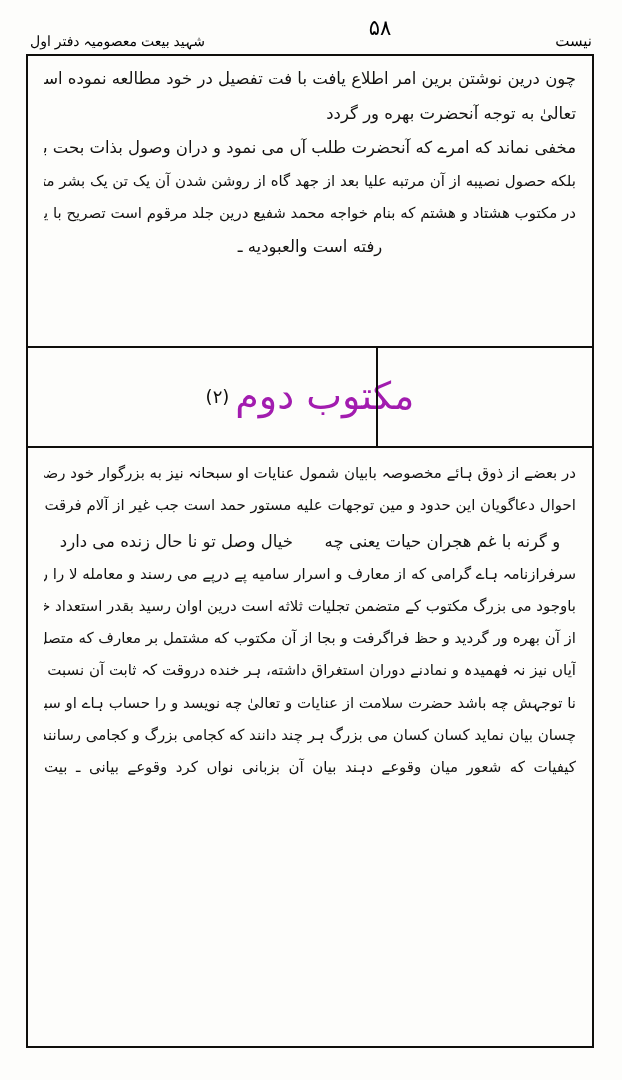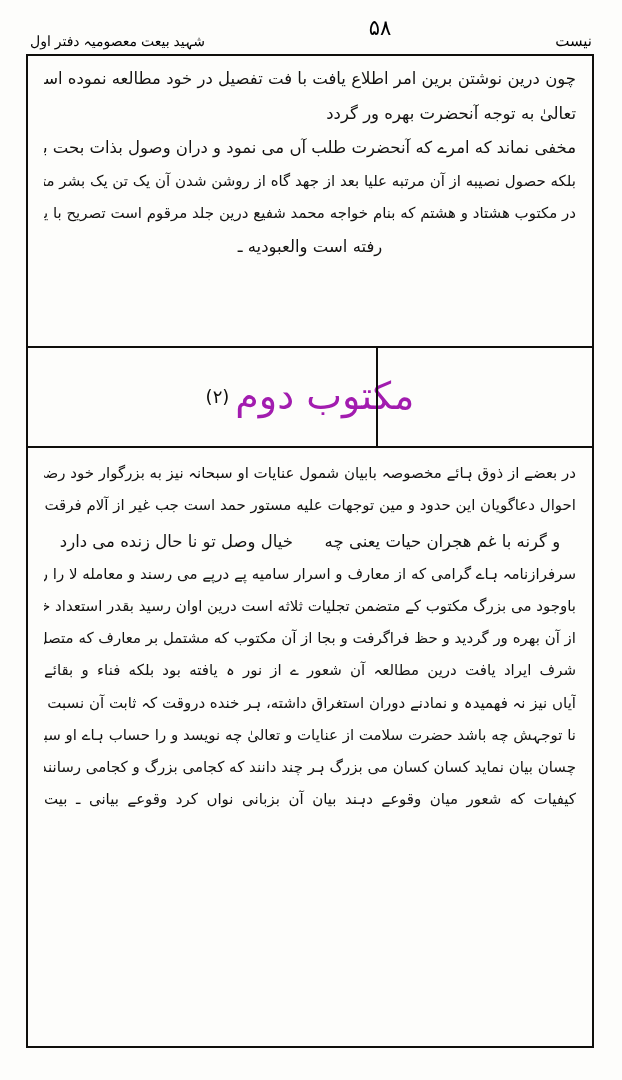--- a/index.html
+++ b/index.html
@@ -183,21 +183,20 @@
       <p class="line sm">احوال دعاگویان این حدود و مین توجهات علیه مستور حمد است جب غیر از آلام فرقت و مهاجرت</p>
 
       <div class="verse-row">
         <span>و گرنه با غم هجران حیات یعنی چه</span>
         <span>خیال وصل تو نا حال زنده می دارد</span>
       </div>
 
       <p class="line sm">سرفرازنامہ ہاے گرامی که از معارف و اسرار سامیه پے درپے می رسند و معامله لا را رضی</p>
       <p class="line sm">باوجود می بزرگ مکتوب کے متضمن تجلیات ثلاثه است درین اوان رسید بقدر استعداد خود</p>
       <p class="line sm">از آن بهره ور گردید و حظ فراگرفت و بجا از آن مکتوب که مشتمل بر معارف که متصل بر نور معرفت ذاتی است</p>
-      <p class="line sm">شرف ایراد یافت درین مطالعہ آن شعور ے از نور ہ یافته بود بلکه فناء و بقائے</p>
       <p class="line sm">آیاں نیز نہ فهمیدہ و نمادنے دوران استغراق داشته، ہر خنده دروقت کہ ثابت آن نسبت مستور است</p>
       <p class="line sm">نا توجہش چه باشد حضرت سلامت از عنایات و تعالیٰ چه نویسد و را حساب ہاے او سبحانه</p>
       <p class="line sm">چسان بیان نماید کسان کسان می بزرگ ہر چند دانند که کجامی بزرگ و کجامی رسانند امالله مرزات و</p>
       <p class="line sm">کیفیات که شعور میان وقوعے دہند بیان آن بزبانی نواں کرد وقوعے بیانی ـ بیت</p>
     </div>
 
   </div>
 </div>
 
 </body></html>

